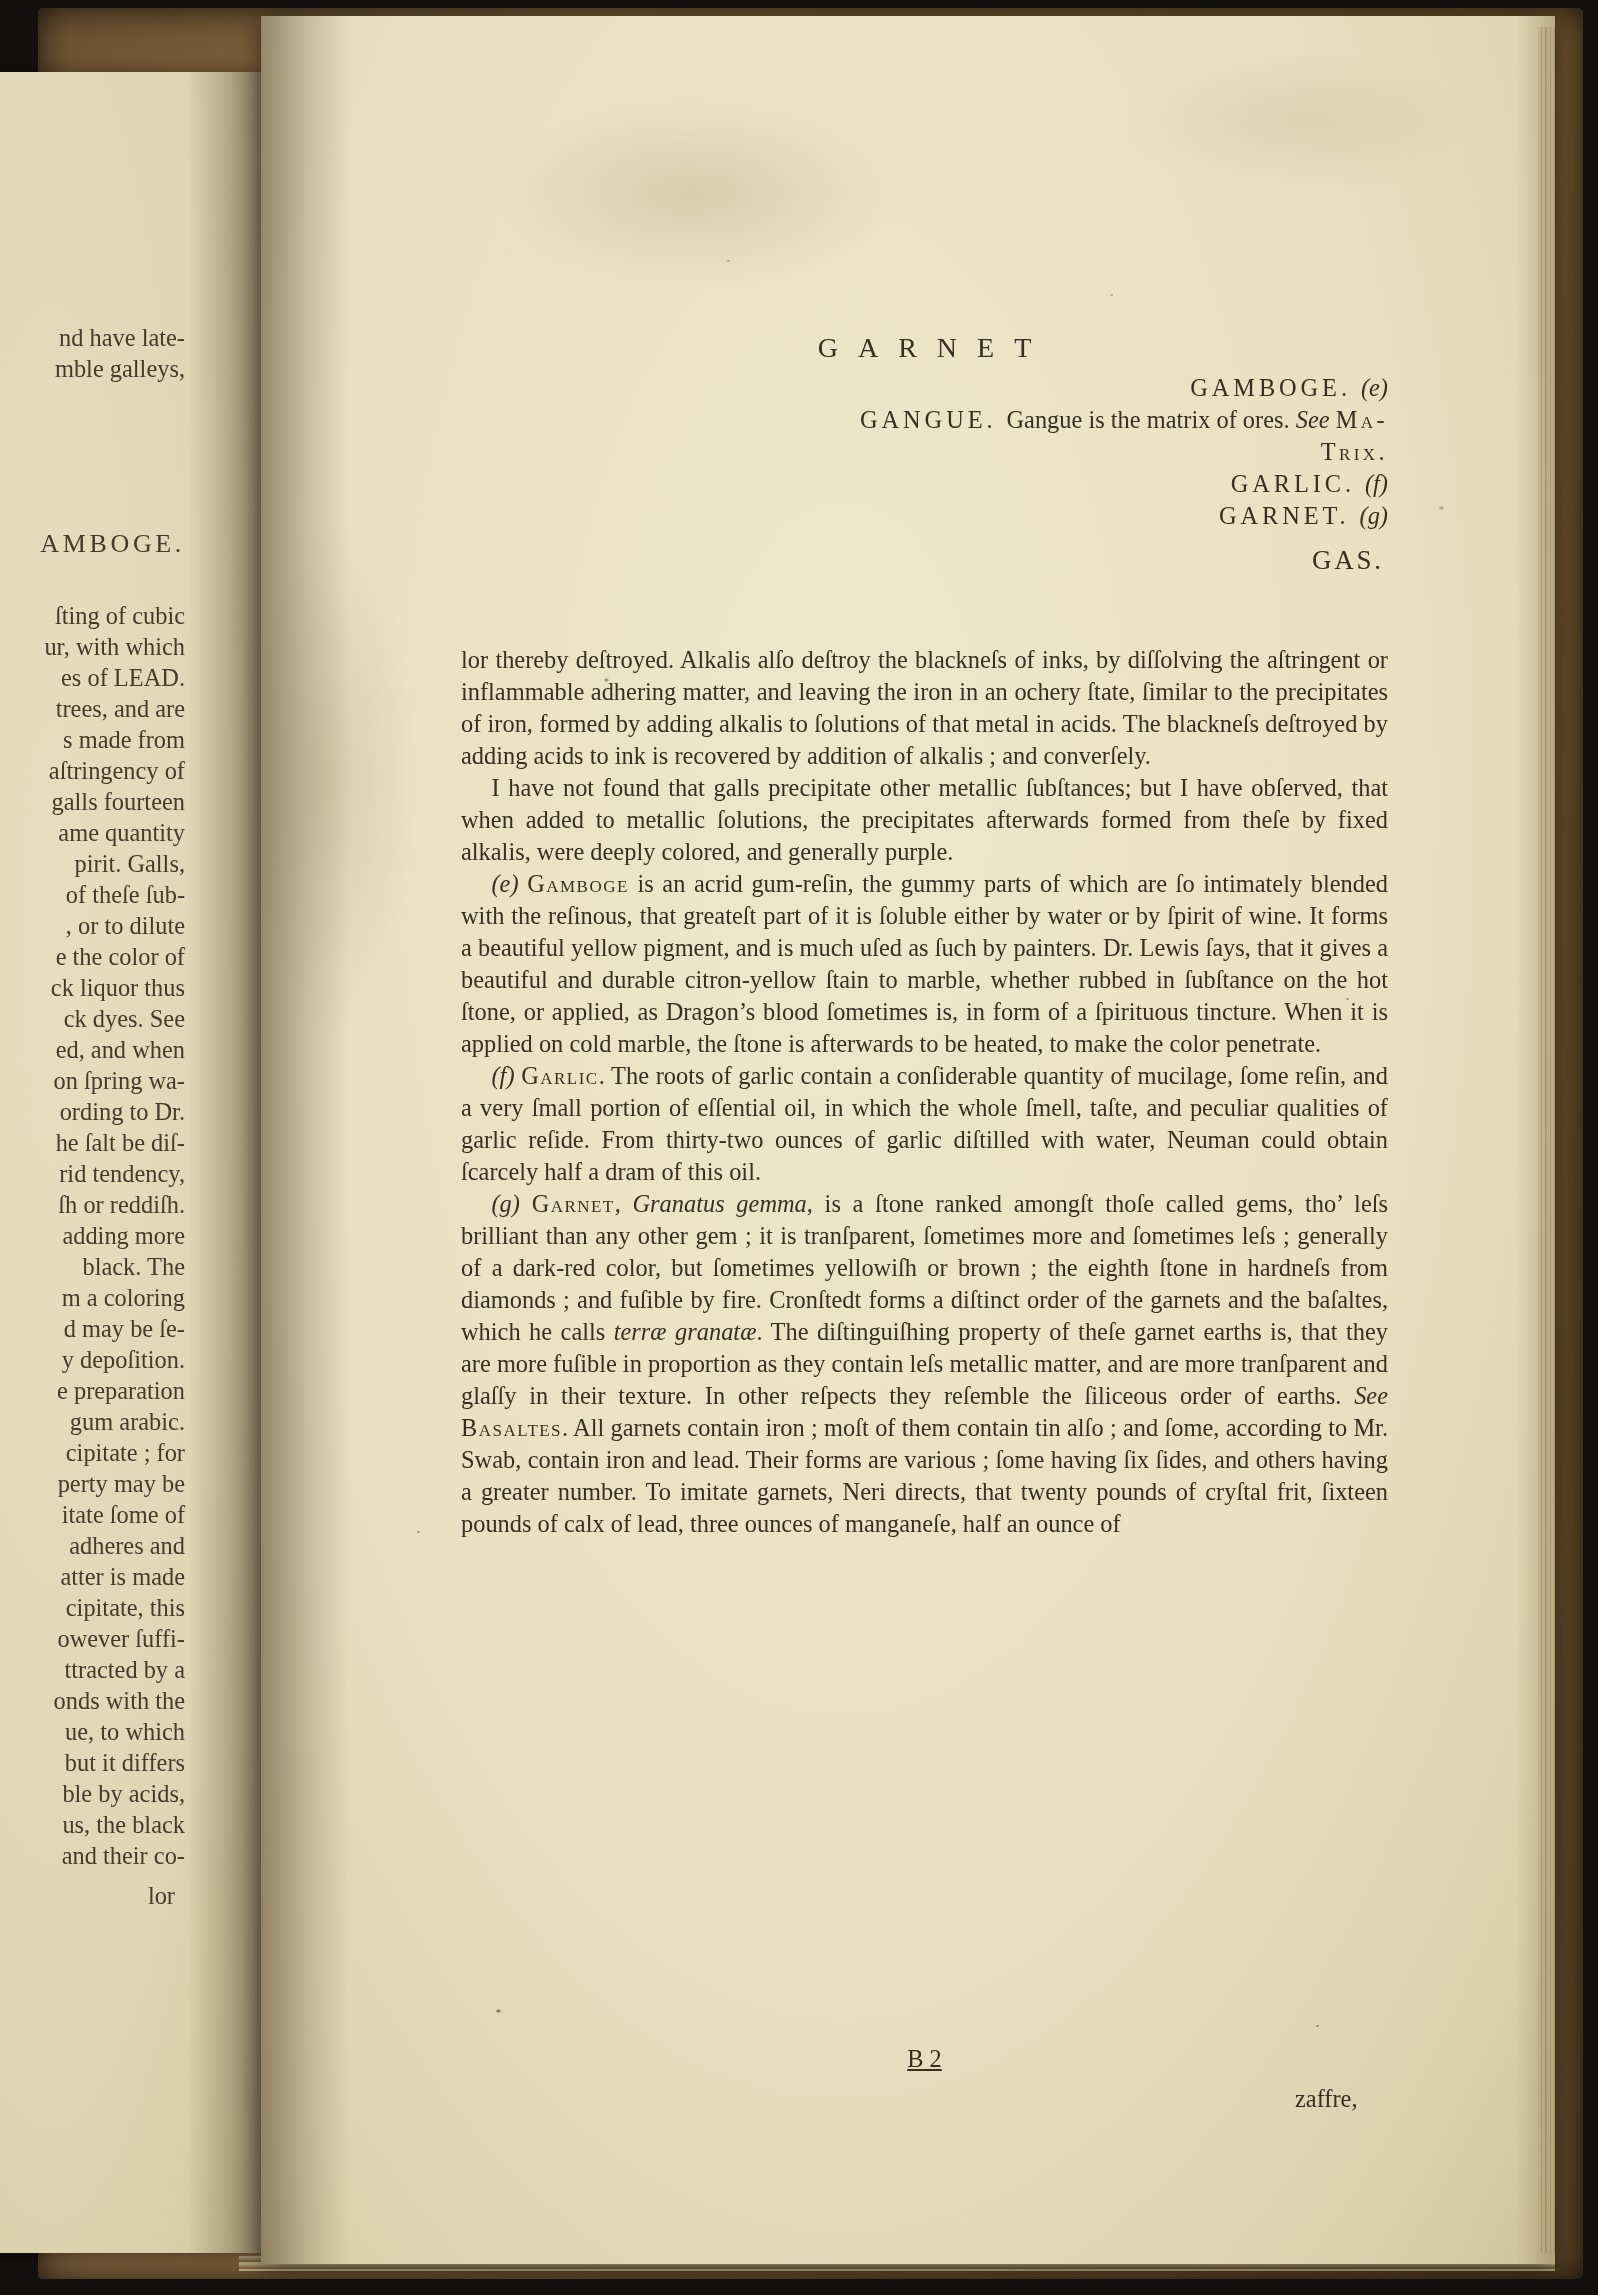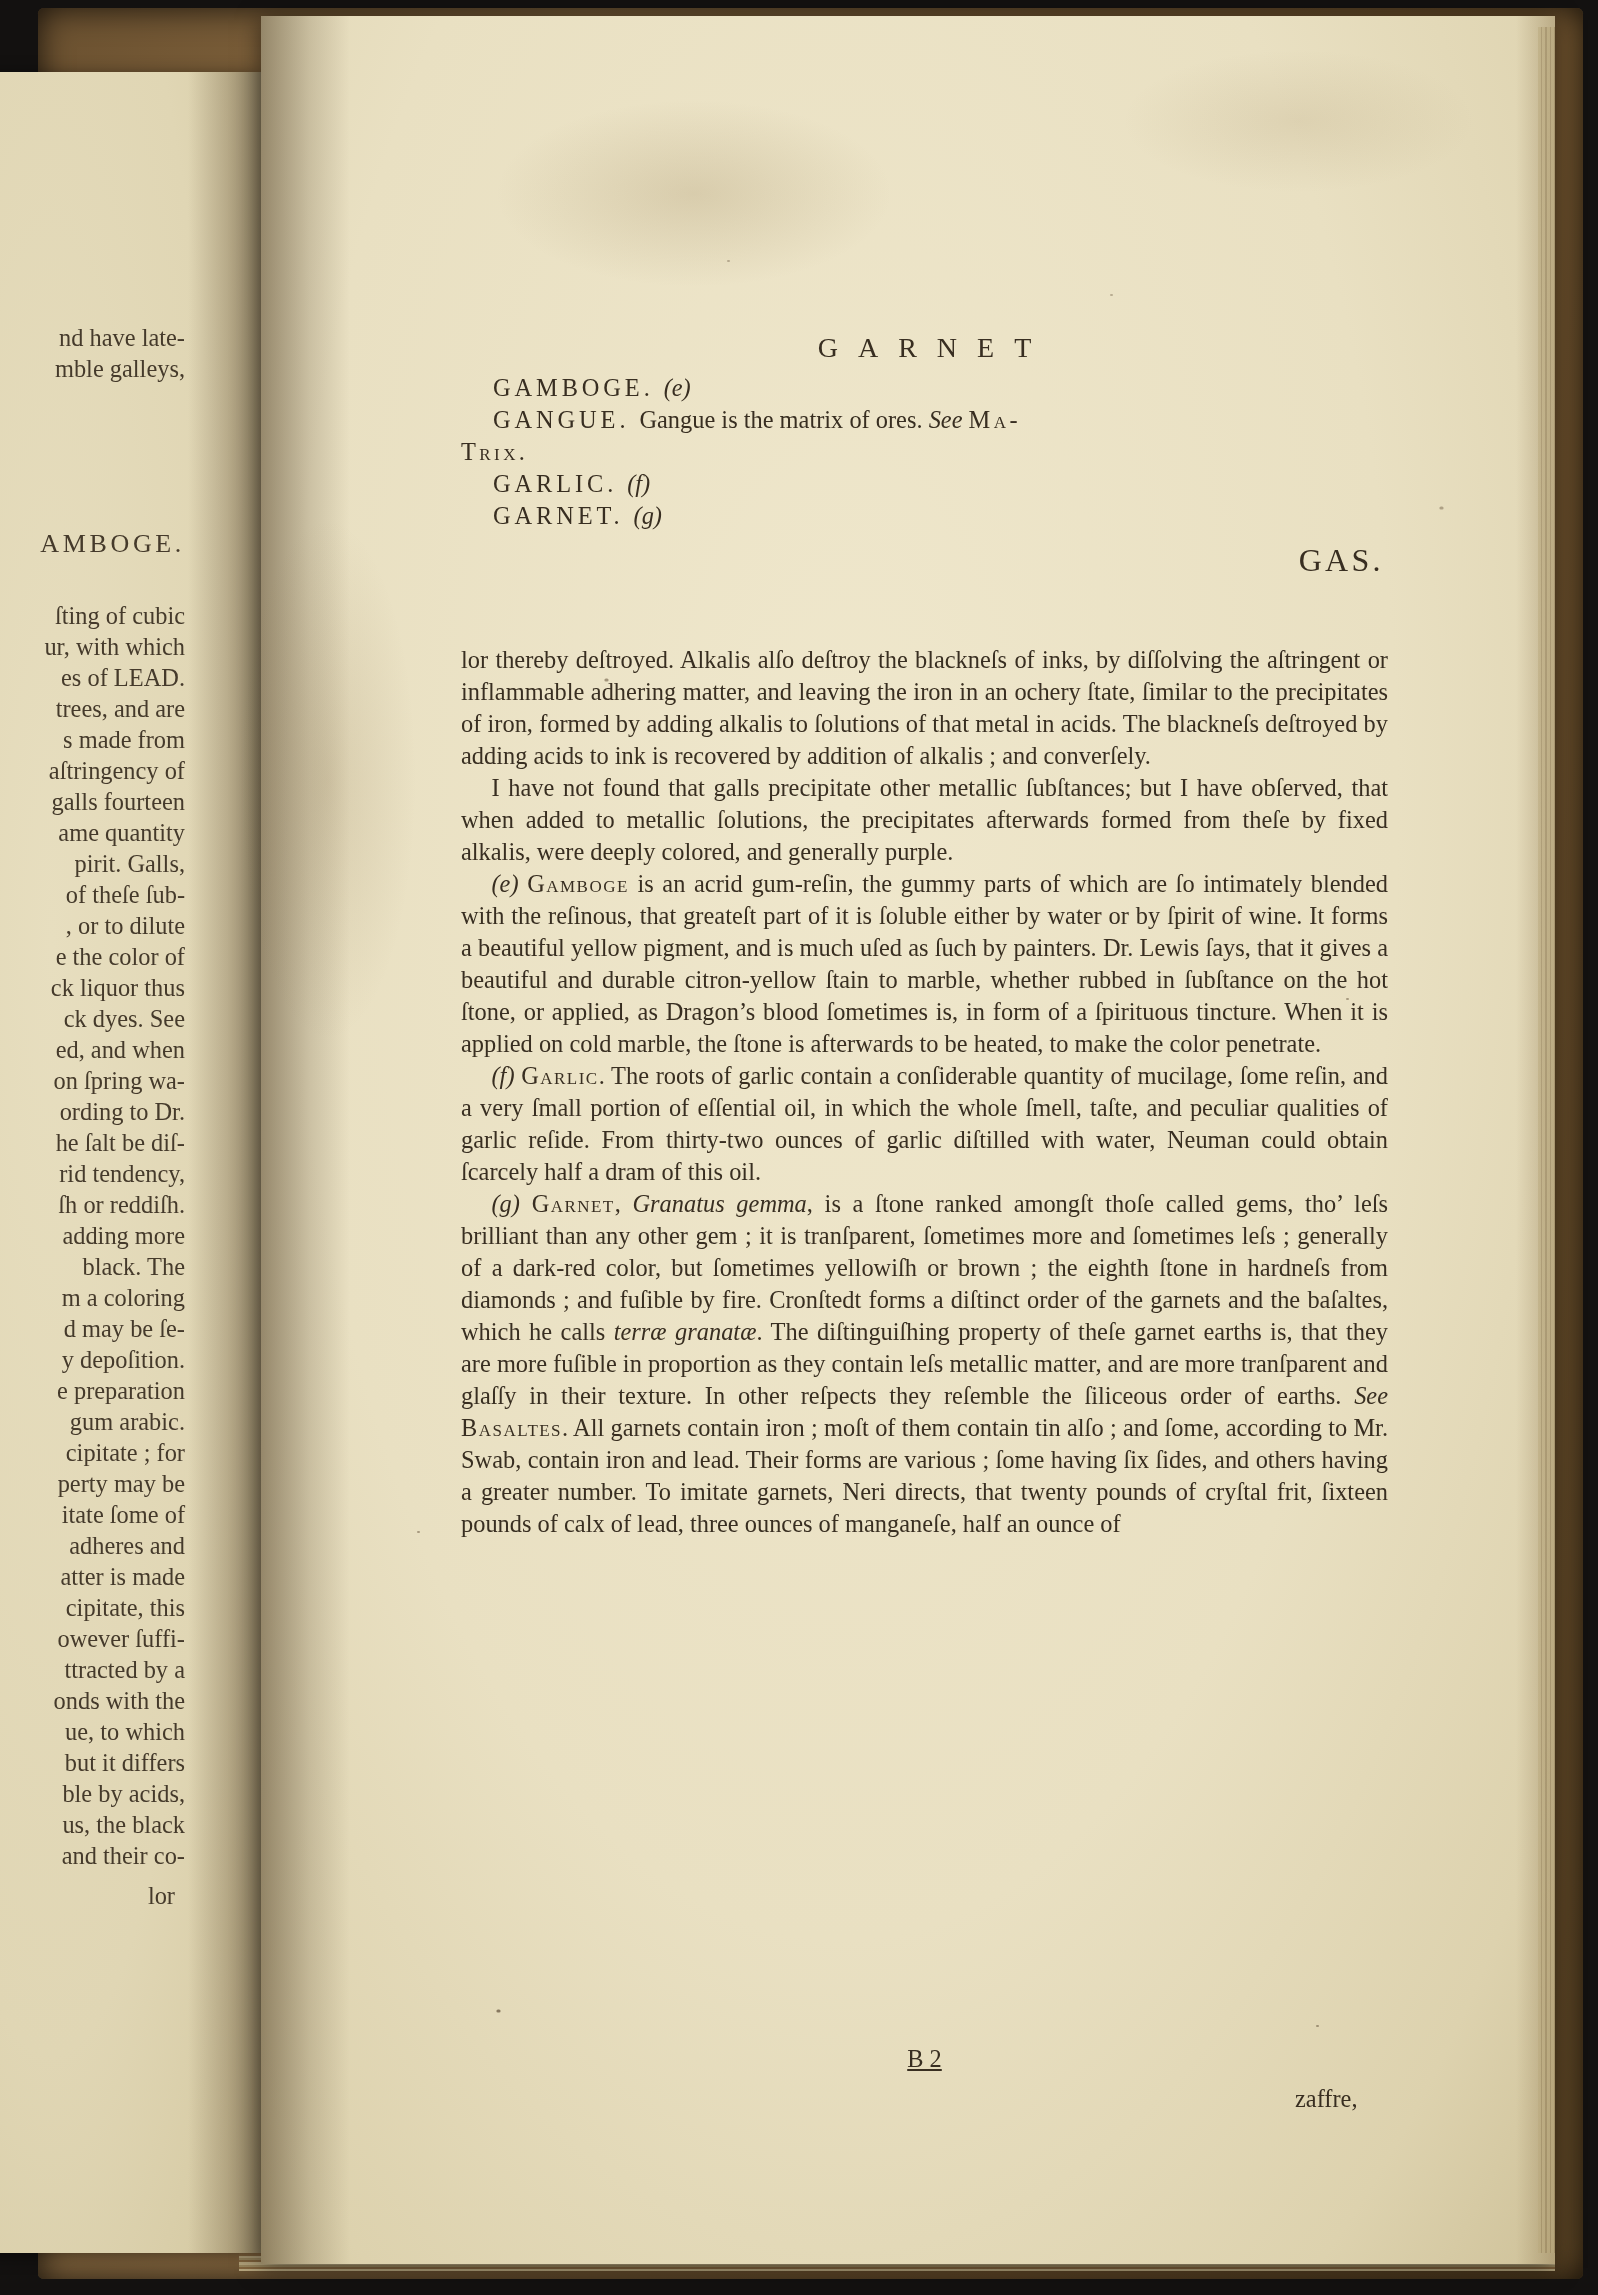--- a/index.html
+++ b/index.html
@@ -82,23 +82,23 @@
   
   .column{
     position:absolute;left:200px;top:0;width:927px;height:100%;
     color:#382e21;font-size:24.4px;line-height:32px;
   }
   .running-head{
     position:absolute;top:316px;left:0;width:100%;text-align:center;
     font-size:28px;letter-spacing:20px;text-indent:20px;white-space:nowrap;
   }
   .entries{position:absolute;top:356px;left:0;width:100%;}
-  .entries p{margin:0;}
+  .entries p{margin:0;text-align:right;}
   .entries p.indent{text-indent:32px;}
-  .gas-label{position:absolute;top:528px;right:4.4px;font-size:32px;letter-spacing:.10em;}
+  .gas-label{position:absolute;top:528px;right:4.4px;font-size:27px;letter-spacing:.10em;}
   .body-text{position:absolute;top:628px;left:0;width:100%;text-align:justify;}
   .body-text p{margin:0;}
   .body-text p.indent{text-indent:30.5px;}
   .sig-line{position:absolute;top:2027px;left:0;width:100%;}
   .signature-mark{display:block;text-align:center;text-decoration:underline;}
   .catchword-right{position:absolute;right:30.5px;top:0;margin-top:40px;}
   
   .i{font-style:italic;}
   .sc{font-variant:small-caps;letter-spacing:.06em;}
   .caps{letter-spacing:.16em;}

